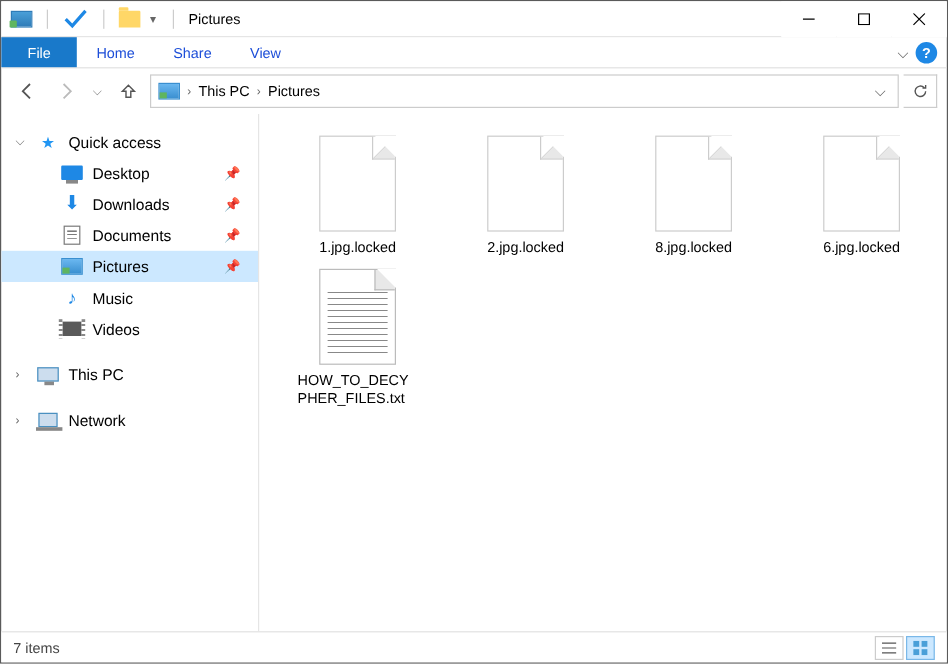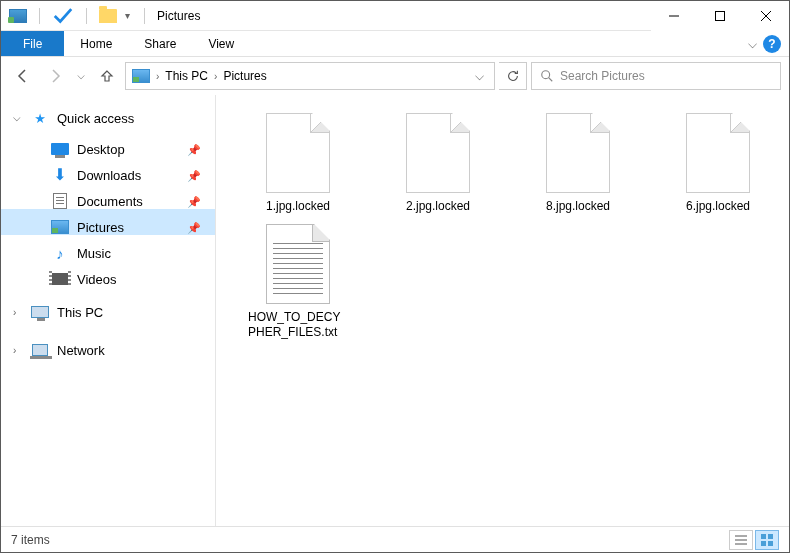--- a/index.html
+++ b/index.html
@@ -14,21 +14,21 @@
 .qat-folder { width: 18px; height: 14px; background: #ffd767; border-radius: 1px 1px 0 0; position:relative; }
 .qat-folder::before { content:""; position:absolute; top:-3px; left:0; width:8px; height:3px; background:#ffd767; border-radius:1px 1px 0 0; }
 .title-sep { width: 1px; height: 16px; background: #ccc; margin: 0 6px; }
 .title-text { font-size: 12px; color: #000; }
 .titlebar-controls { margin-left: auto; display: flex; }
 .win-btn { width: 46px; height: 30px; display: flex; align-items: center; justify-content: center; background: #fff; }
 .win-btn svg { width: 10px; height: 10px; }
 
 
 .ribbon-tabs { height: 26px; display: flex; align-items: stretch; border-bottom: 1px solid #e1e1e1; }
-.ribbon-tab { padding: 0 16px; font-size: 12px; display: flex; align-items: center; color: #000000; }
+.ribbon-tab { padding: 0 16px; font-size: 12px; display: flex; align-items: center; color: #1d4ed8; }
 .ribbon-tab.file { background: #1979ca; color: #fff; padding: 0 22px; }
 .ribbon-right { margin-left: auto; display: flex; align-items: center; padding-right: 8px; gap: 6px; }
 .help-icon { width: 18px; height: 18px; border-radius: 50%; background: #1e88e5; color: #fff; display: flex; align-items: center; justify-content: center; font-size: 12px; font-weight: bold; }
 
 
 .addr-row { height: 38px; display: flex; align-items: center; padding: 4px 8px; gap: 4px; }
 .nav-btn { width: 28px; height: 28px; display: flex; align-items: center; justify-content: center; color: #888; }
 .nav-btn.enabled { color: #555; }
 .addr-box { flex: 1; height: 28px; border: 1px solid #ccc; display: flex; align-items: center; padding: 0 6px; gap: 4px; font-size: 12px; background:#fff; }
 .addr-seg { display: flex; align-items: center; gap: 4px; }
@@ -37,21 +37,21 @@
 .pic-icon-sm::after { content:""; position:absolute; bottom:0; left:0; width:6px; height:5px; background:#5fb55f; }
 .addr-drop { margin-left: auto; color: #666; padding: 0 4px; }
 .refresh-btn { width: 28px; height: 28px; display: flex; align-items: center; justify-content: center; color: #555; border:1px solid #ccc; border-left:none; }
 .search-box { width: 250px; height: 28px; border: 1px solid #ccc; display: flex; align-items: center; padding: 0 8px; gap: 6px; color: #888; font-size: 12px; }
 .search-box svg { width: 14px; height: 14px; }
 
 
 .body-area { display: flex; height: 432px; }
 .sidebar { width: 215px; border-right: 1px solid #e5e5e5; padding: 10px 0; font-size: 13px; overflow:hidden; }
 .nav-item { height: 26px; display: flex; align-items: center; padding-left: 30px; gap: 8px; position: relative; }
-.nav-item.child { padding-left: 50px; align-items: flex-end; }
+.nav-item.child { padding-left: 50px; }
 .nav-item.selected { background: #cce8ff; }
 .nav-item .pin { margin-left: auto; margin-right: 14px; color: #777; font-size: 11px; }
 .nav-item .caret { position: absolute; left: 12px; color: #666; font-size: 10px; }
 .nav-group-gap { height: 12px; }
 .ico { width: 18px; height: 16px; display: flex; align-items: center; justify-content: center; flex-shrink:0; }
 
 
 .content { flex: 1; padding: 18px 10px 10px 32px; display: flex; flex-wrap: wrap; gap: 10px 40px; align-content: flex-start; }
 .file-item { width: 100px; display: flex; flex-direction: column; align-items: center; gap: 6px; }
 .file-icon { width: 64px; height: 80px; position: relative; }
@@ -161,27 +161,20 @@
     <span class="addr-seg">This PC</span>
     <span class="addr-chev">›</span>
     <span class="addr-seg">Pictures</span>
     <span class="addr-drop">⌵</span>
   </div>
   <div class="refresh-btn">
       <svg width="14" height="14" viewBox="0 0 16 16">
         <path d="M13 8 A5 5 0 1 1 11.5 4.5 M13 2 L13 5 L10 5" stroke="#555" fill="none" stroke-width="1.3"></path>
       </svg>
     </div>
-  <div class="search-box">
-    <svg viewBox="0 0 16 16">
-        <circle cx="6.5" cy="6.5" r="4.5" stroke="#888" fill="none" stroke-width="1.3"></circle>
-        <line x1="10" y1="10" x2="14" y2="14" stroke="#888" stroke-width="1.3"></line>
-      </svg>
-    <span>Search Pictures</span>
-  </div>
 </div>
 
 <div class="body-area">
   <div class="sidebar">
     <div class="nav-item">
       <span class="caret">⌵</span>
       <span class="ico i-star">★</span>
       <span>Quick access</span>
     </div>
     <div class="nav-item child">

